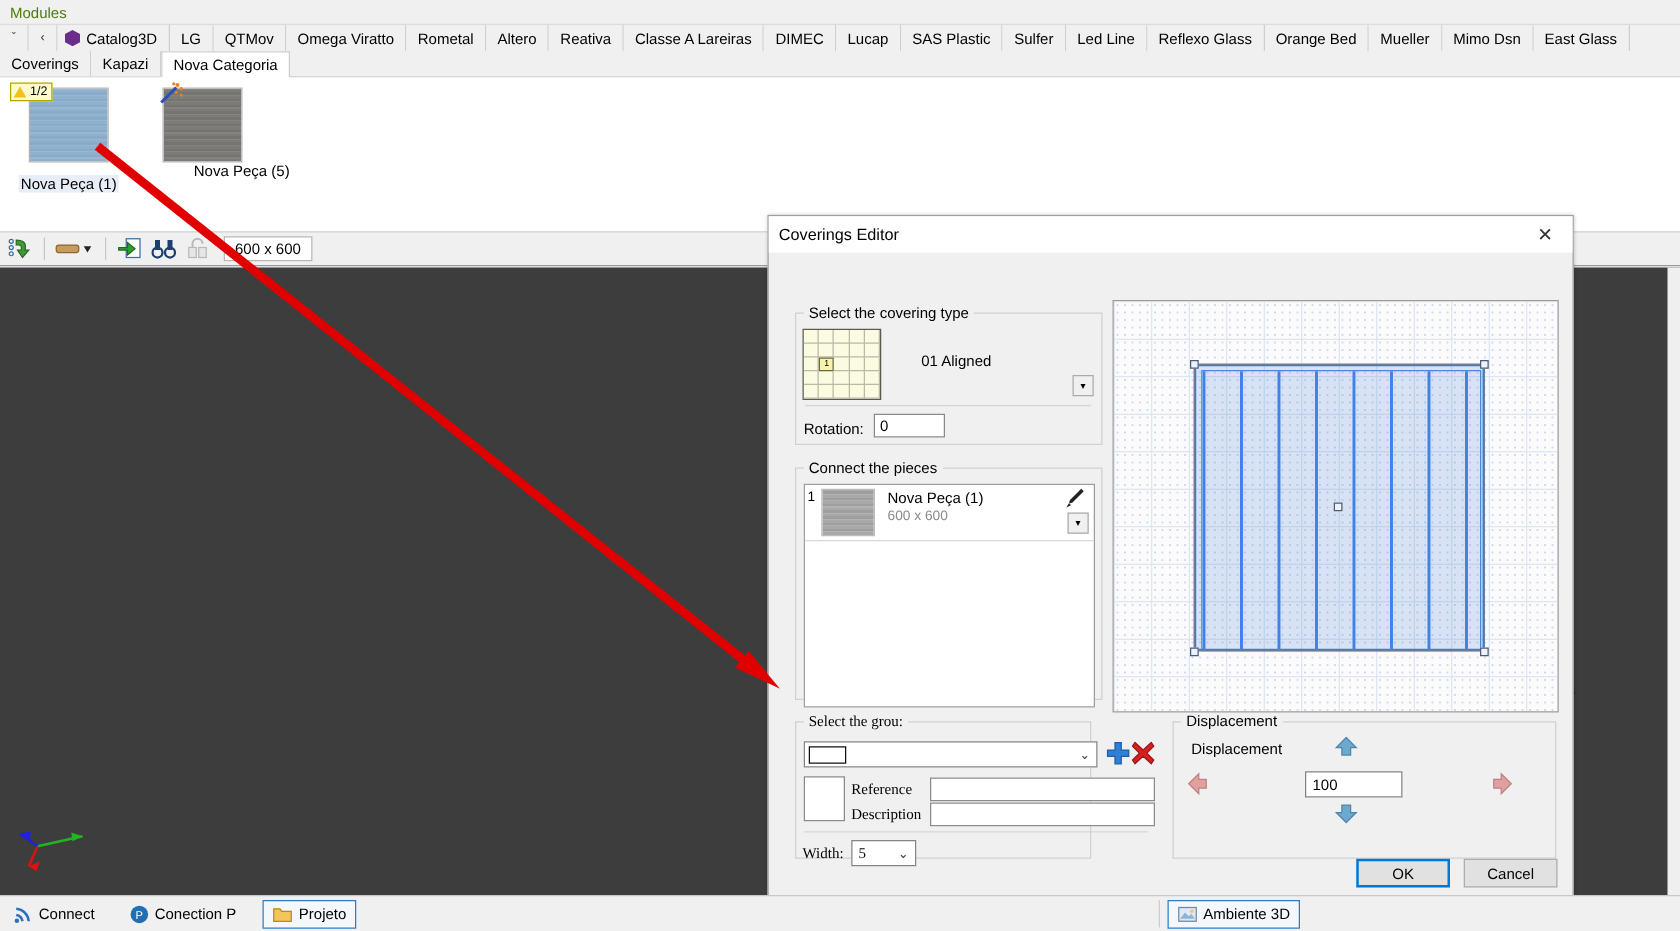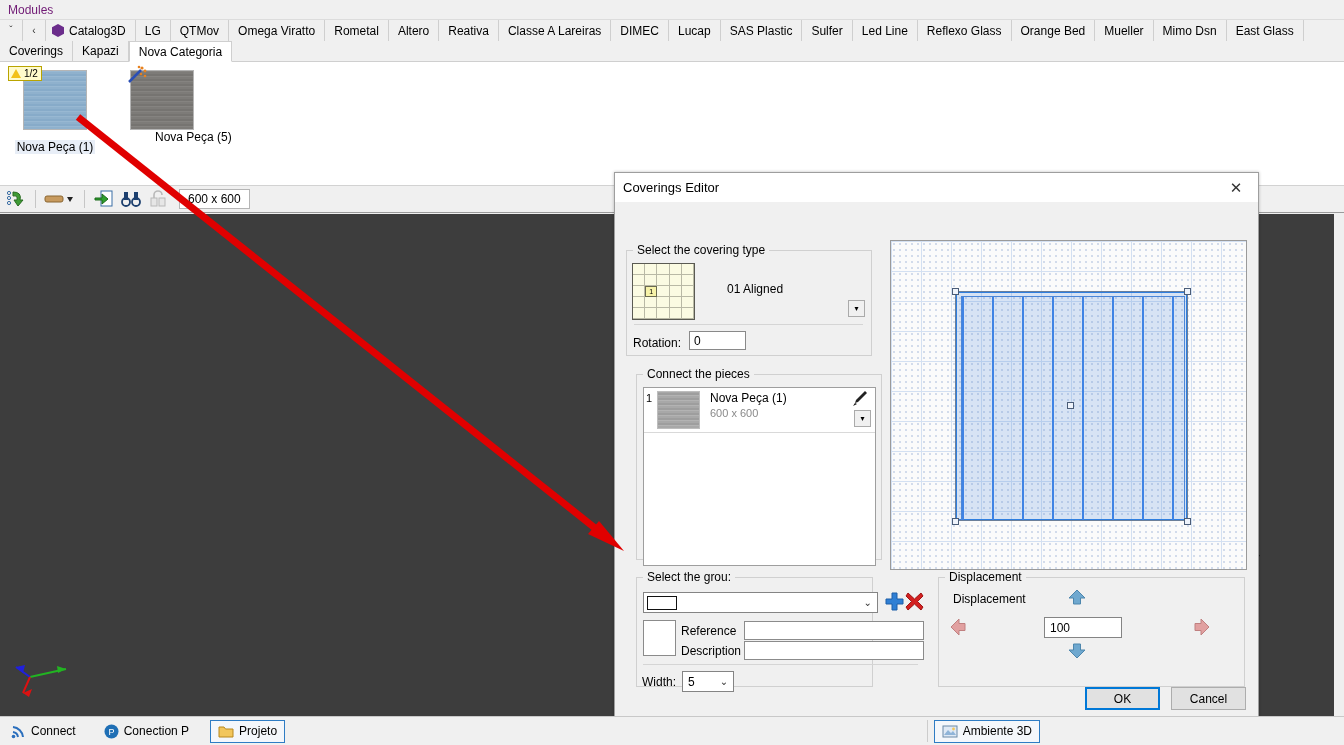--- a/index.html
+++ b/index.html
@@ -12,21 +12,21 @@
     color: #000;
     background: #f0f0f0;
   }
   #root { position: relative; width: 1344px; height: 745px; background: #f0f0f0; }
 
   
   .modules-bar {
     position: absolute; left: 0; top: 0; width: 1344px; height: 20px;
     background: #f0f0f0; border-bottom: 1px solid #dcdcdc;
     display: flex; align-items: center; padding-left: 8px;
-    font-size: 12px; color: #701a75;
+    font-size: 12px; color: #4d7c0f;
   }
 
   
   .tabrow1 {
     position: absolute; left: 0; top: 20px; width: 1344px; height: 21px;
     background: #f0f0f0; display: flex; align-items: stretch;
   }
   .navbtn {
     width: 23px; display: flex; align-items: center; justify-content: center;
     border-right: 1px solid #cfcfcf; font-size: 10px; color: #333;
@@ -149,21 +149,21 @@
 
   fieldset.grp {
     position: absolute; margin: 0; padding: 0;
     border: 1px solid #d0d0d0; background: transparent;
   }
   fieldset.grp > legend {
     margin-left: 6px; padding: 0 4px; font-size: 12px; color: #000;
   }
 
   
-  #grp-covering { left: 11px; top: 41px; width: 246px; height: 113px; }
+  #grp-covering { left: 21px; top: 41px; width: 246px; height: 113px; }
   .ct-row { display: flex; align-items: flex-start; padding: 6px 0 0 5px; position: relative; }
   .ct-grid {
     width: 63px; height: 57px; border: 1px solid #5a5a52; background: #fbfbe2;
     display: grid; grid-template-columns: repeat(5,1fr); grid-template-rows: repeat(5,1fr);
   }
   .ct-cell { border-right: 1px solid #b9b9a5; border-bottom: 1px solid #b9b9a5; }
   .ct-cell.hl {
     background: #f7f3a8; border: 1px solid #6a6a50;
     display: flex; align-items: center; justify-content: center;
     font-size: 7px;
@@ -197,21 +197,21 @@
   .piece-name { font-size: 12px; }
   .piece-dim { font-size: 11px; color: #8a8a8a; margin-top: 2px; }
   .piece-edit { position: absolute; right: 7px; top: 2px; }
   .piece-drop {
     position: absolute; right: 4px; top: 22px; width: 17px; height: 17px;
     border: 1px solid #aaa; background: #f0f0f0;
     display: flex; align-items: center; justify-content: center; font-size: 8px;
   }
 
   
-  #grp-group { left: 21px; top: 368px; width: 237px; height: 117px; }
+  #grp-group { left: 21px; top: 368px; width: 237px; height: 117px; font-family: Liberation Serif, serif; }
   .combo {
     position: absolute; left: 6px; top: 8px; width: 235px; height: 21px;
     background: #fff; border: 1px solid #848484; display: flex; align-items: center;
   }
   .combo .swatch { width: 30px; height: 14px; border: 1px solid #111; background: #fff; margin-left: 3px; }
   .combo .arrow {
     position: absolute; right: 5px; font-size: 10px; color: #333;
   }
   .plusbtn { position: absolute; left: 248px; top: 8px; }
   .xbtn { position: absolute; left: 268px; top: 8px; }

